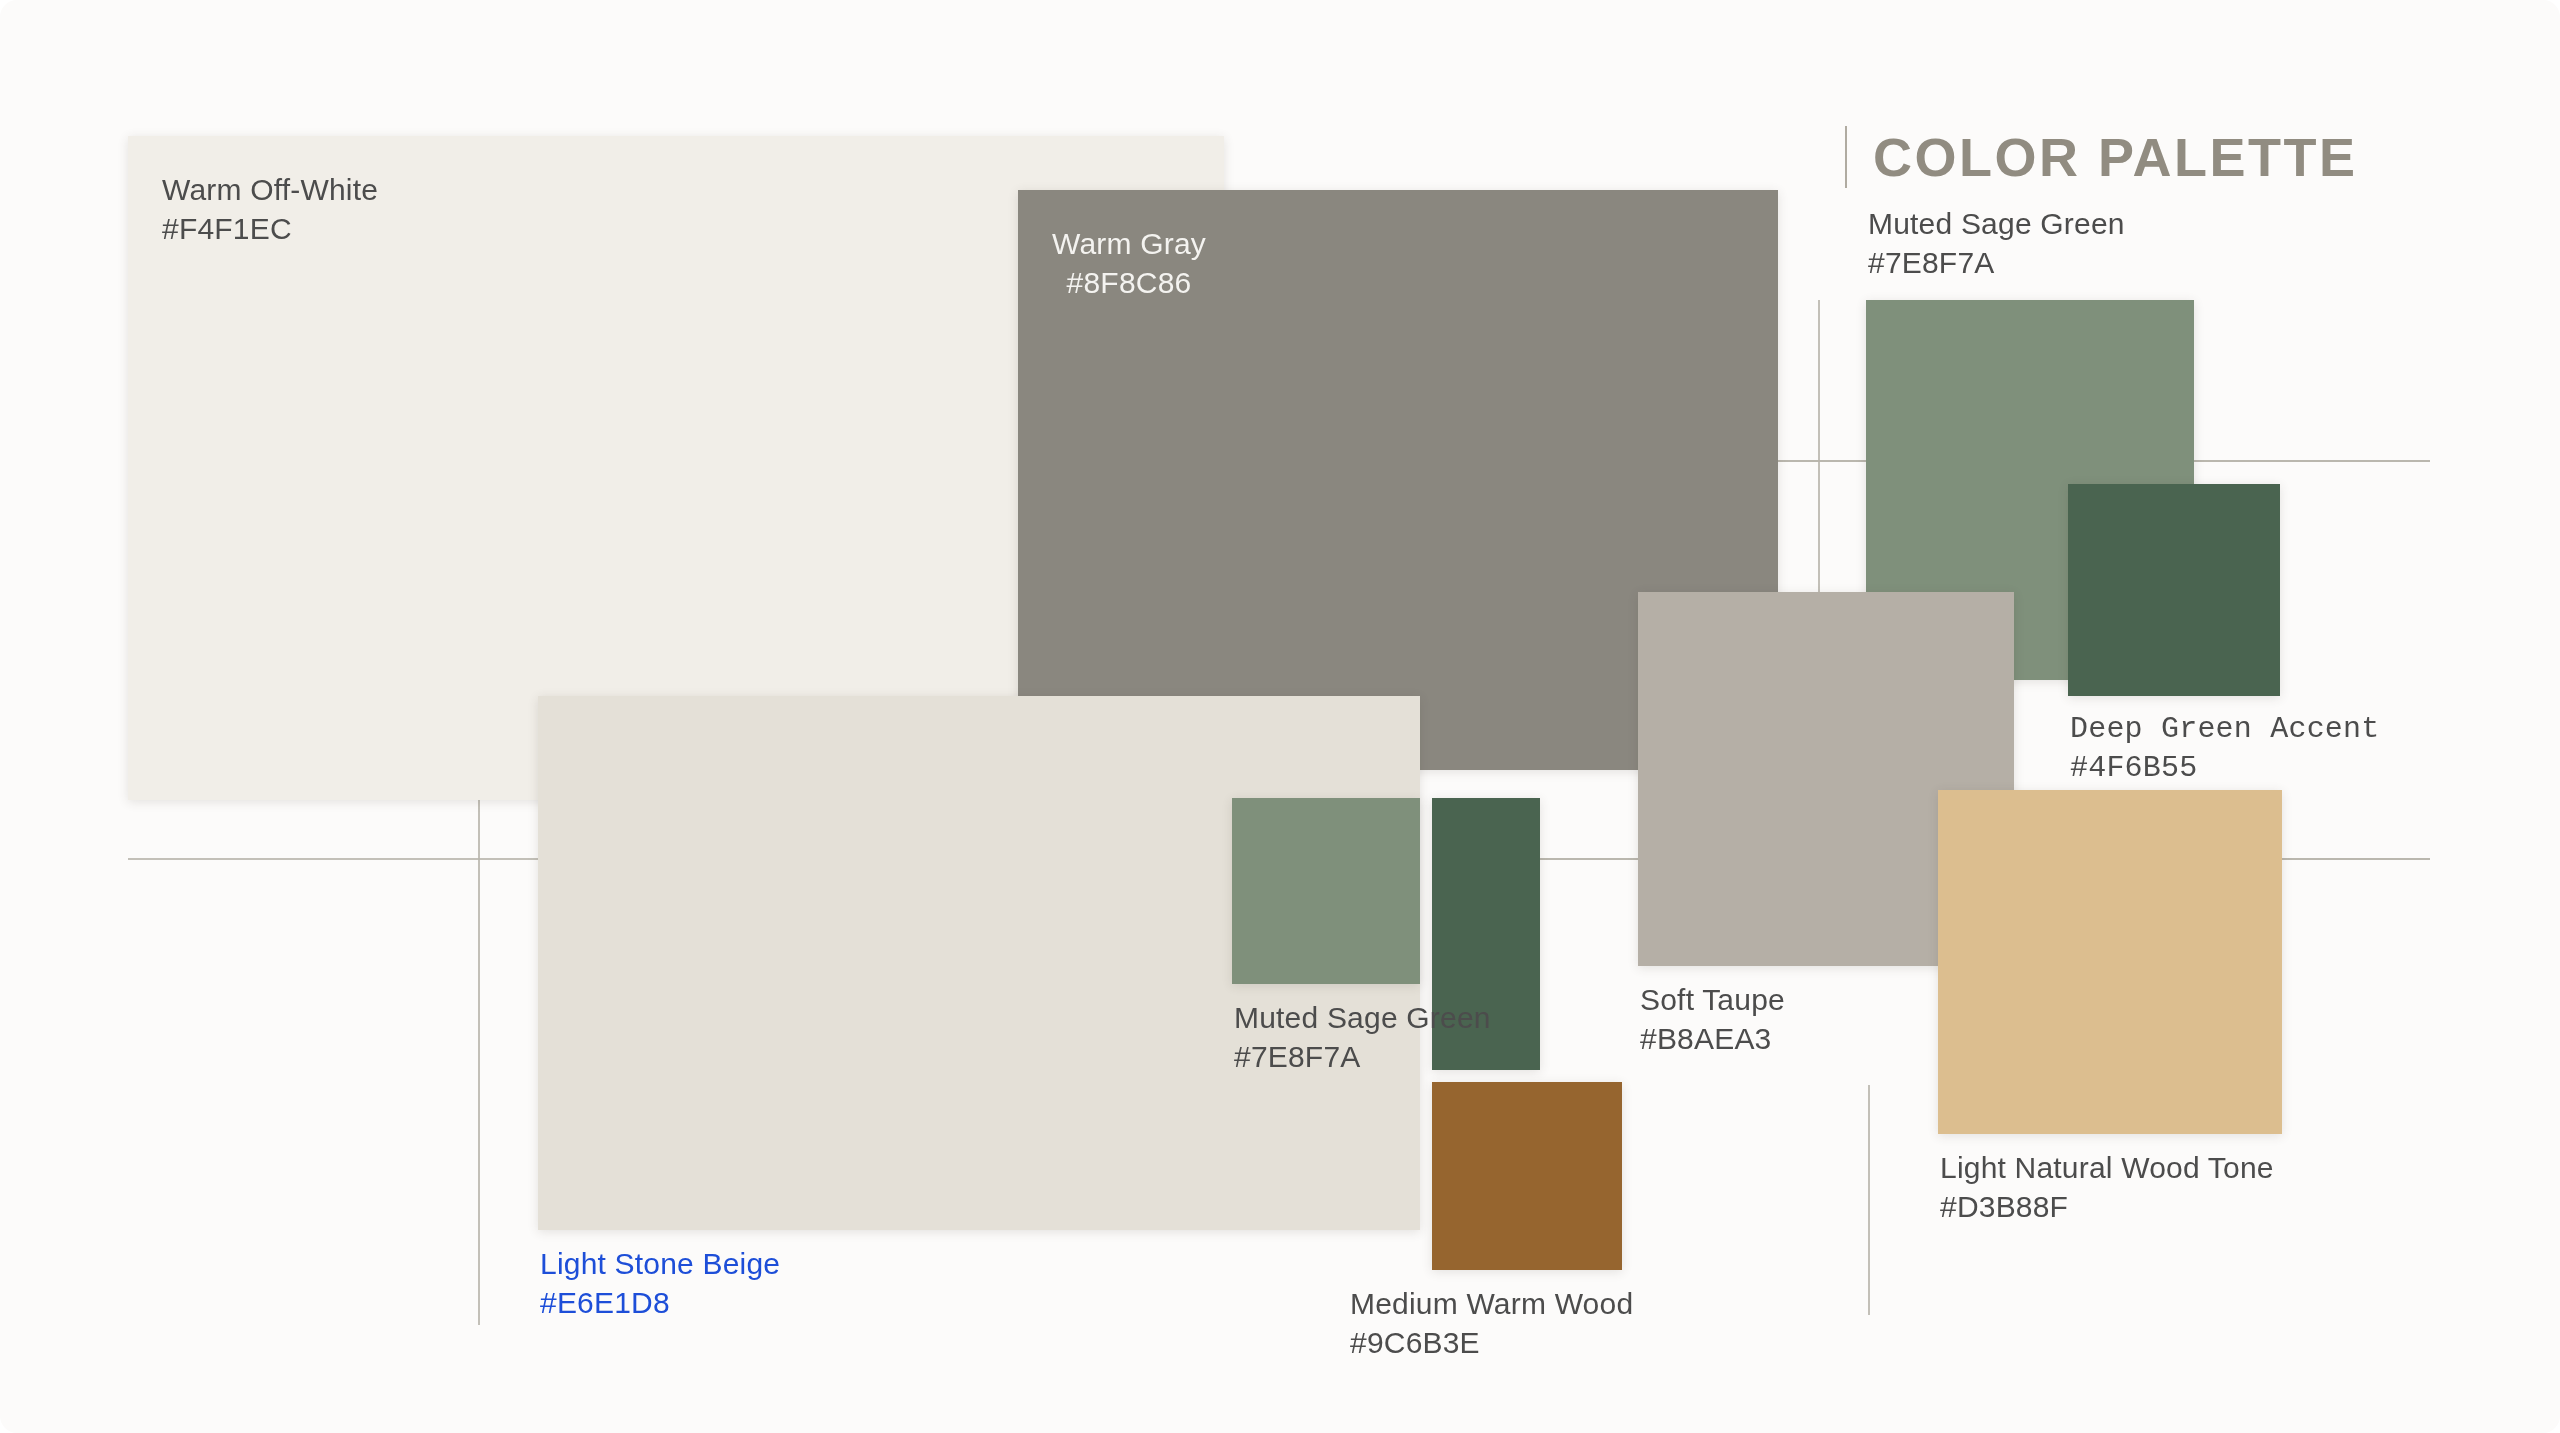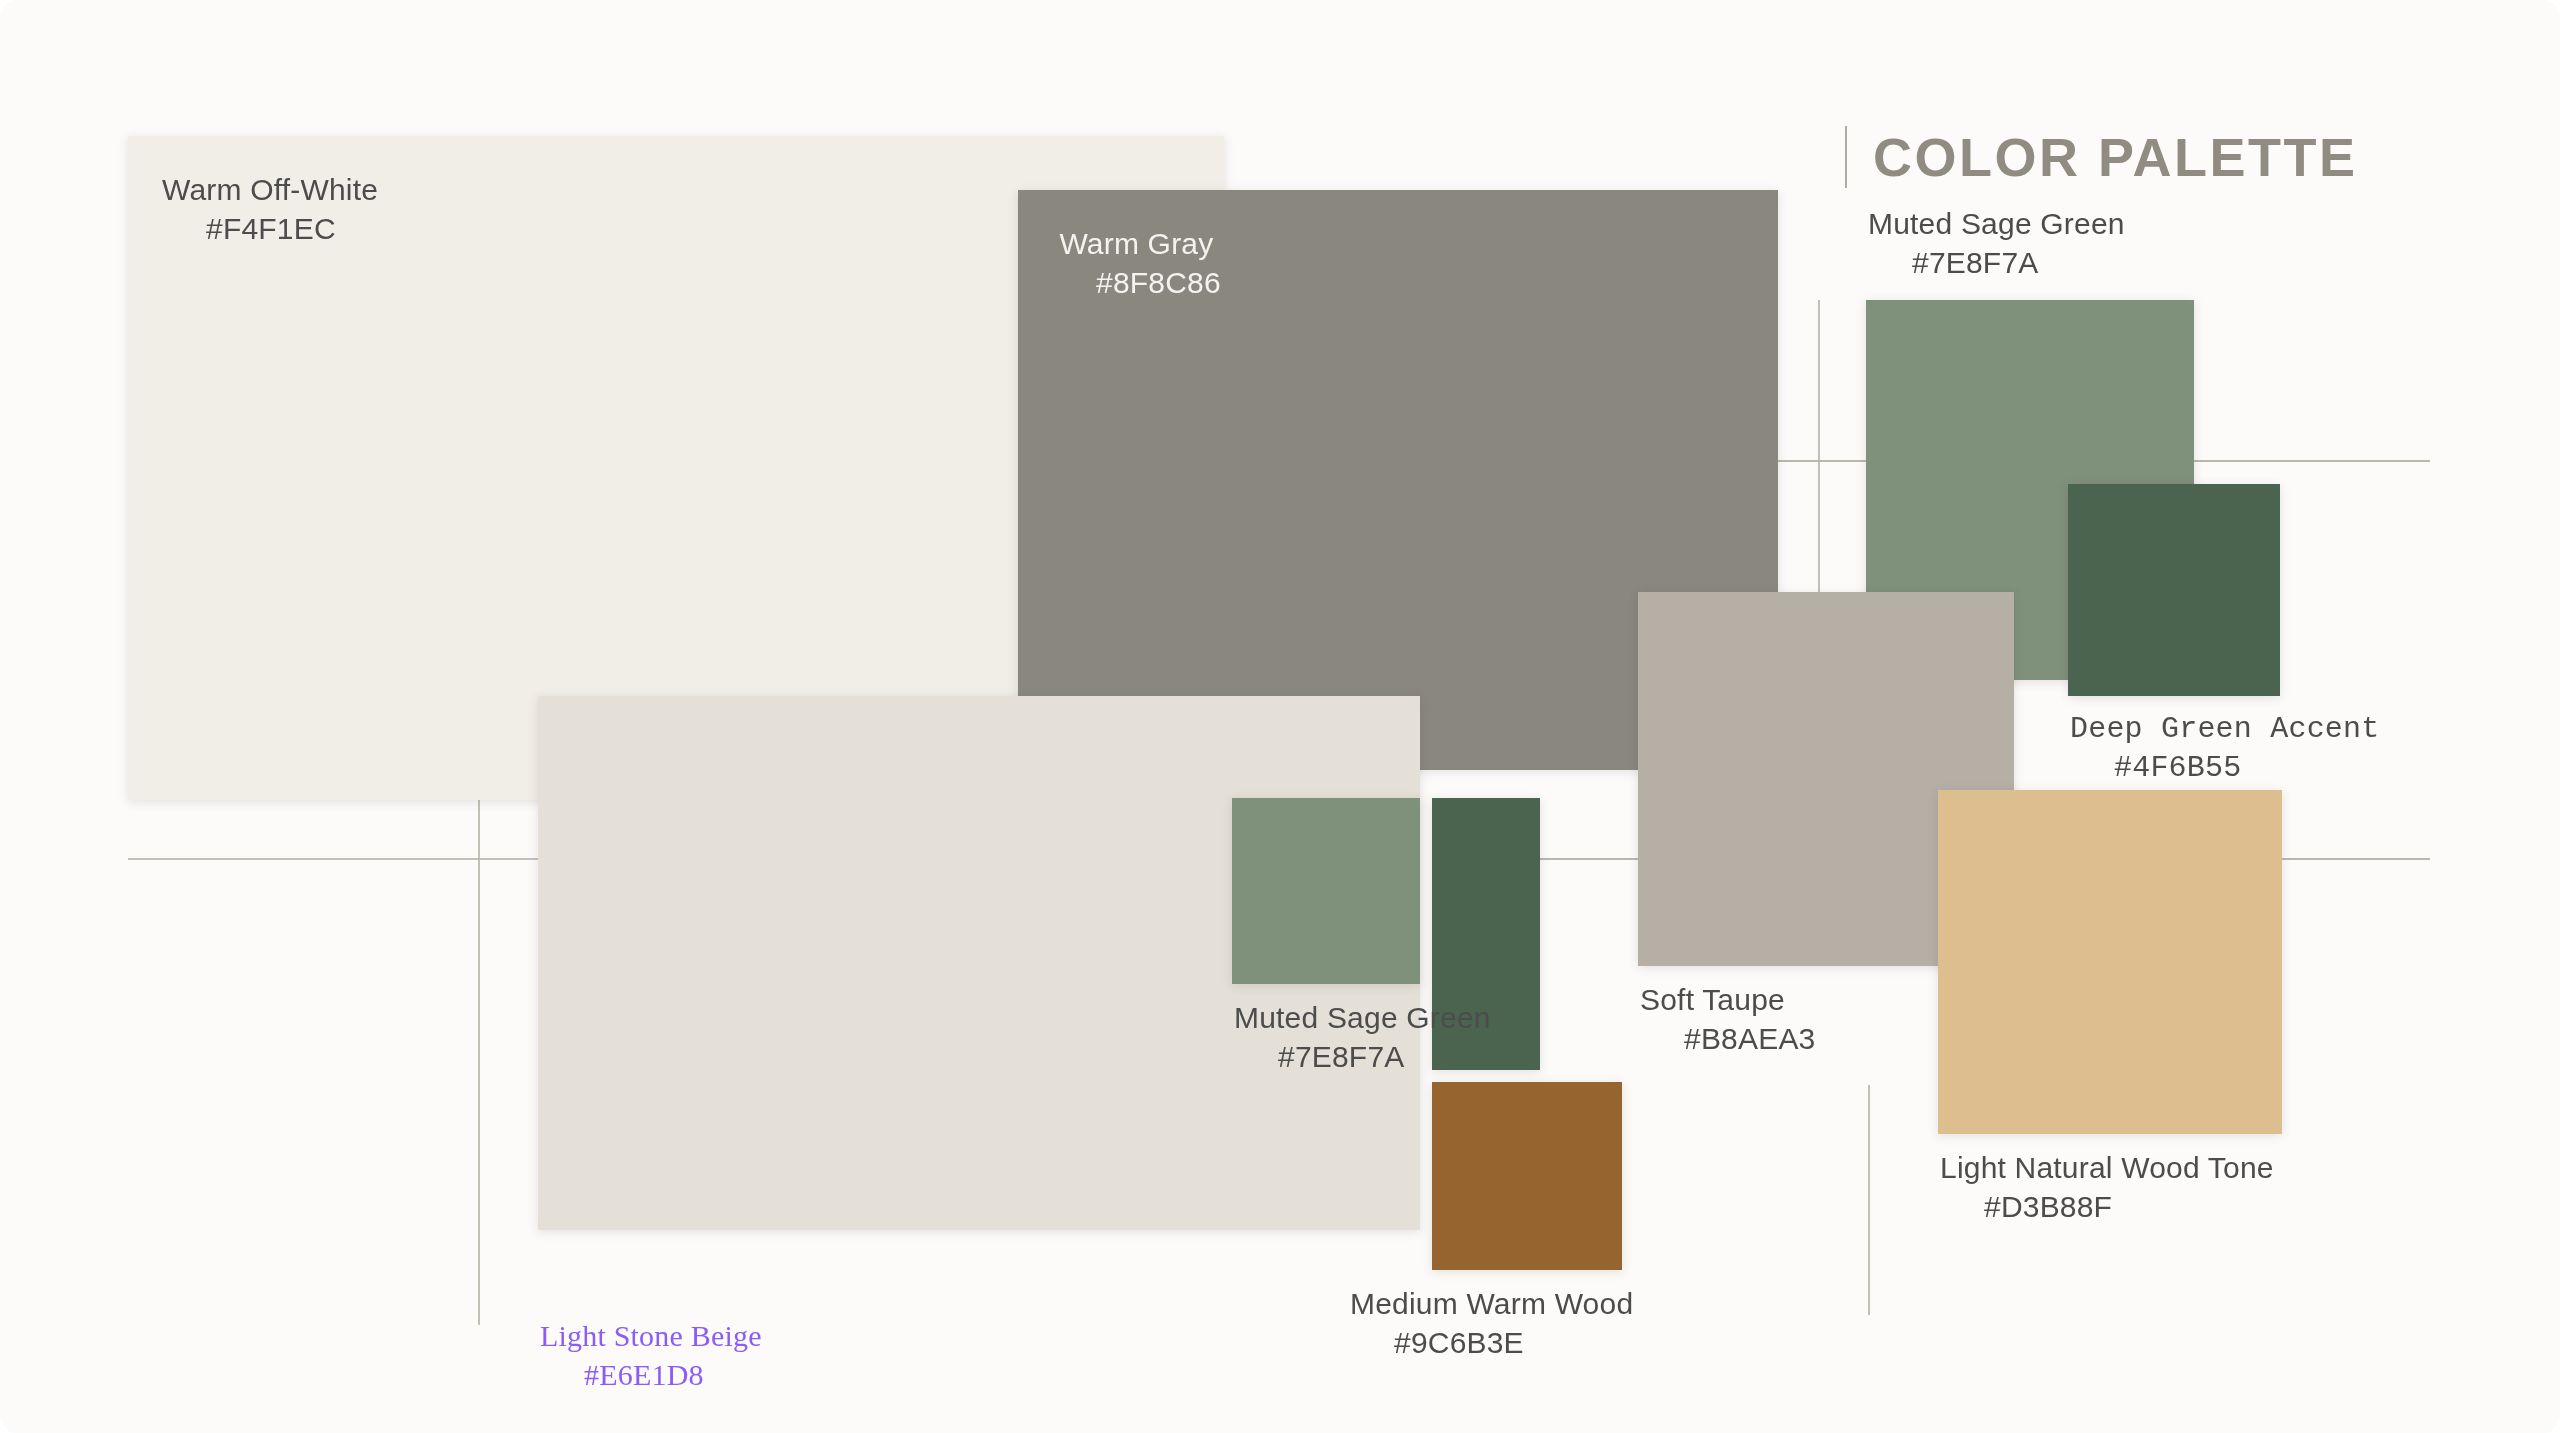--- a/index.html
+++ b/index.html
@@ -47,21 +47,21 @@
     position: absolute;
     font-family: "Liberation Sans", sans-serif;
     font-weight: 300;
     font-size: 30px;
     line-height: 1.3;
     letter-spacing: .2px;
     color: #4C4C4C;
     white-space: nowrap;
   }
   .label .name { display: block; }
-  .label .hex  { display: block; margin-left: 44px; }
+  .label .hex  { display: block; }
   .label.on-dark { color: #F4F3F0; text-align: center; }
 
   
   #title-wrap {
     position: absolute;
     display: flex;
     align-items: flex-start;
     gap: 26px;
   }
   #title-tick {
@@ -112,21 +112,21 @@
 
   <div id="label-layer">
       <div class="label" style="left: 162px; top: 170px; color: rgb(76, 76, 76); z-index: 200;">
         <span class="name">Warm Off-White</span>
         <span class="hex">#F4F1EC</span>
       </div>
       <div class="label on-dark" style="left: 1052px; top: 224px; color: rgb(244, 243, 240); z-index: 201;">
         <span class="name">Warm Gray</span>
         <span class="hex">#8F8C86</span>
       </div>
-      <div class="label" style="left: 540px; top: 1316px; color: #8b5cf6; z-index: 202; font-family: Liberation Serif, serif;">
+      <div class="label" style="left: 540px; top: 1244px; color: #1d4ed8; z-index: 202;">
         <span class="name">Light Stone Beige</span>
         <span class="hex">#E6E1D8</span>
       </div>
       <div class="label" style="left: 1868px; top: 204px; color: rgb(76, 76, 76); z-index: 203;">
         <span class="name">Muted Sage Green</span>
         <span class="hex">#7E8F7A</span>
       </div>
       <div class="label" style="left: 2070px; top: 710px; color: rgb(76, 76, 76); z-index: 204; font-family: Liberation Mono, monospace;">
         <span class="name">Deep Green Accent</span>
         <span class="hex">#4F6B55</span>

